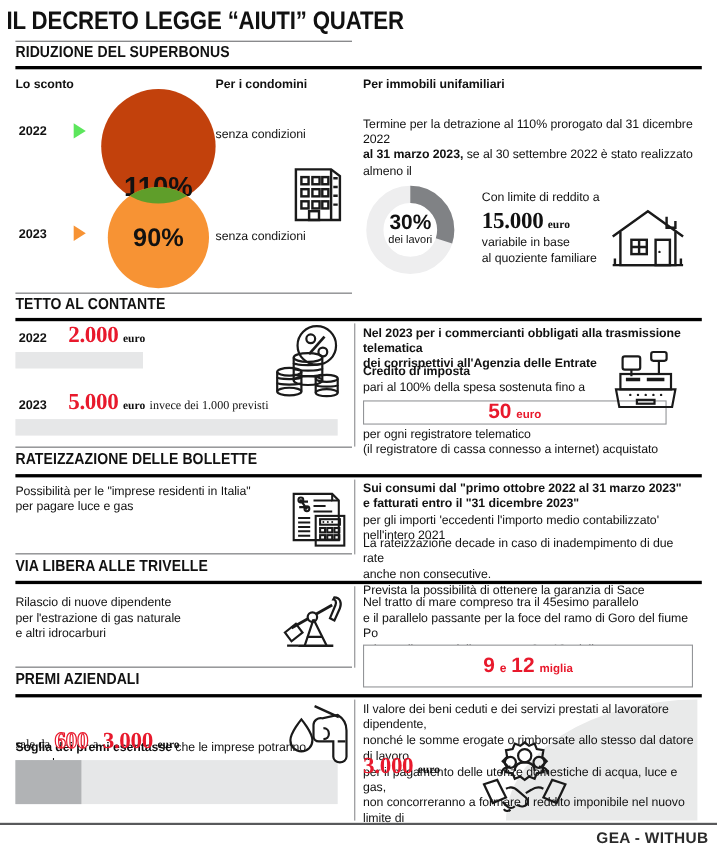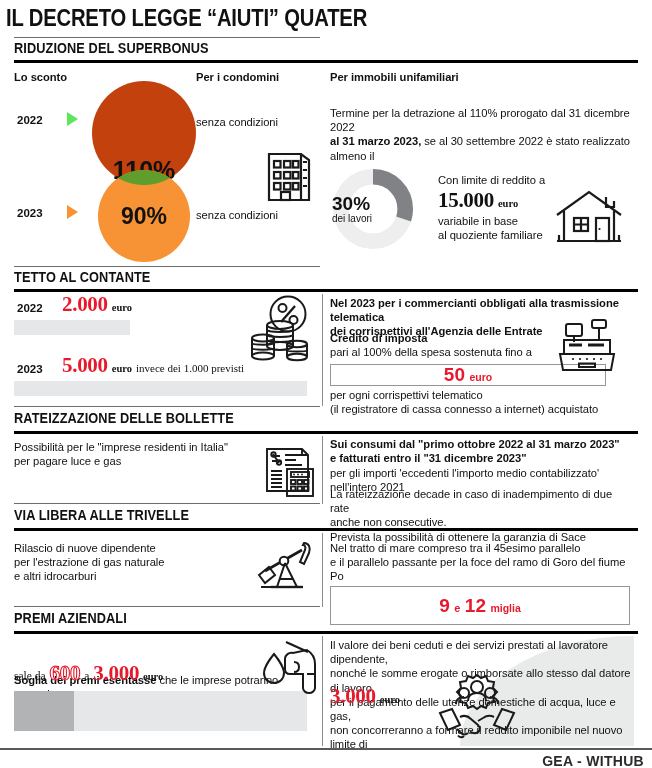--- a/index.html
+++ b/index.html
@@ -67,21 +67,21 @@
     position: absolute; width: 0; height: 0;
     border-left: 11px solid #5ce65c;
     border-top: 7.5px solid transparent;
     border-bottom: 7.5px solid transparent;
   }
   .arrow.o { border-left-color: #f79334; }
 
   
   .donut { position: absolute; }
   .donut-label {
-    position: absolute; text-align: left; width: 100%;
+    position: absolute; text-align: center; width: 100%;
     top: 50%; transform: translateY(-50%);
   }
   .donut-label .big { font-size: 19px; font-weight: bold; display: block; line-height: 19px; }
   .donut-label .sub { font-size: 10px; display: block; line-height: 12px; }
 
   
   .bar { position: absolute; background: #e6e7e8; }
   .bar-dark { position: absolute; background: #b1b3b5; }
 
   
@@ -268,21 +268,21 @@
   <div class="tb" style="left:330px; top:345px;">pari al 100% della spesa sostenuta fino a</div>
 
   <div class="hbox" style="left:330px; top:364px; width:276px; height:22px;">
     <span class="hbox-inner">
       <span style="font-size:19px;">50</span>
       <span style="font-size:10.5px;">euro</span>
     </span>
   </div>
 
   <div class="tb" style="left:330px; top:388px; width:300px;">
-    <span>per ogni corrispettivi telematico</span><br>
+    <span>per ogni registratore telematico</span><br>
     <span>(il registratore di cassa connesso a internet) acquistato</span>
   </div>
 
   <div class="icon" style="left:556px; top:318px;">
     <svg width="62" height="58" viewBox="0 0 62 58" fill="none" stroke="#1a1a1a" stroke-width="2">
       <rect x="10" y="6" width="16" height="12" rx="2"></rect>
       <path d="M18 18 L18 24"></path>
       <rect x="36" y="2" width="14" height="8" rx="2"></rect>
       <path d="M43 10 L43 22"></path>
       <rect x="8" y="22" width="46" height="14"></rect>

